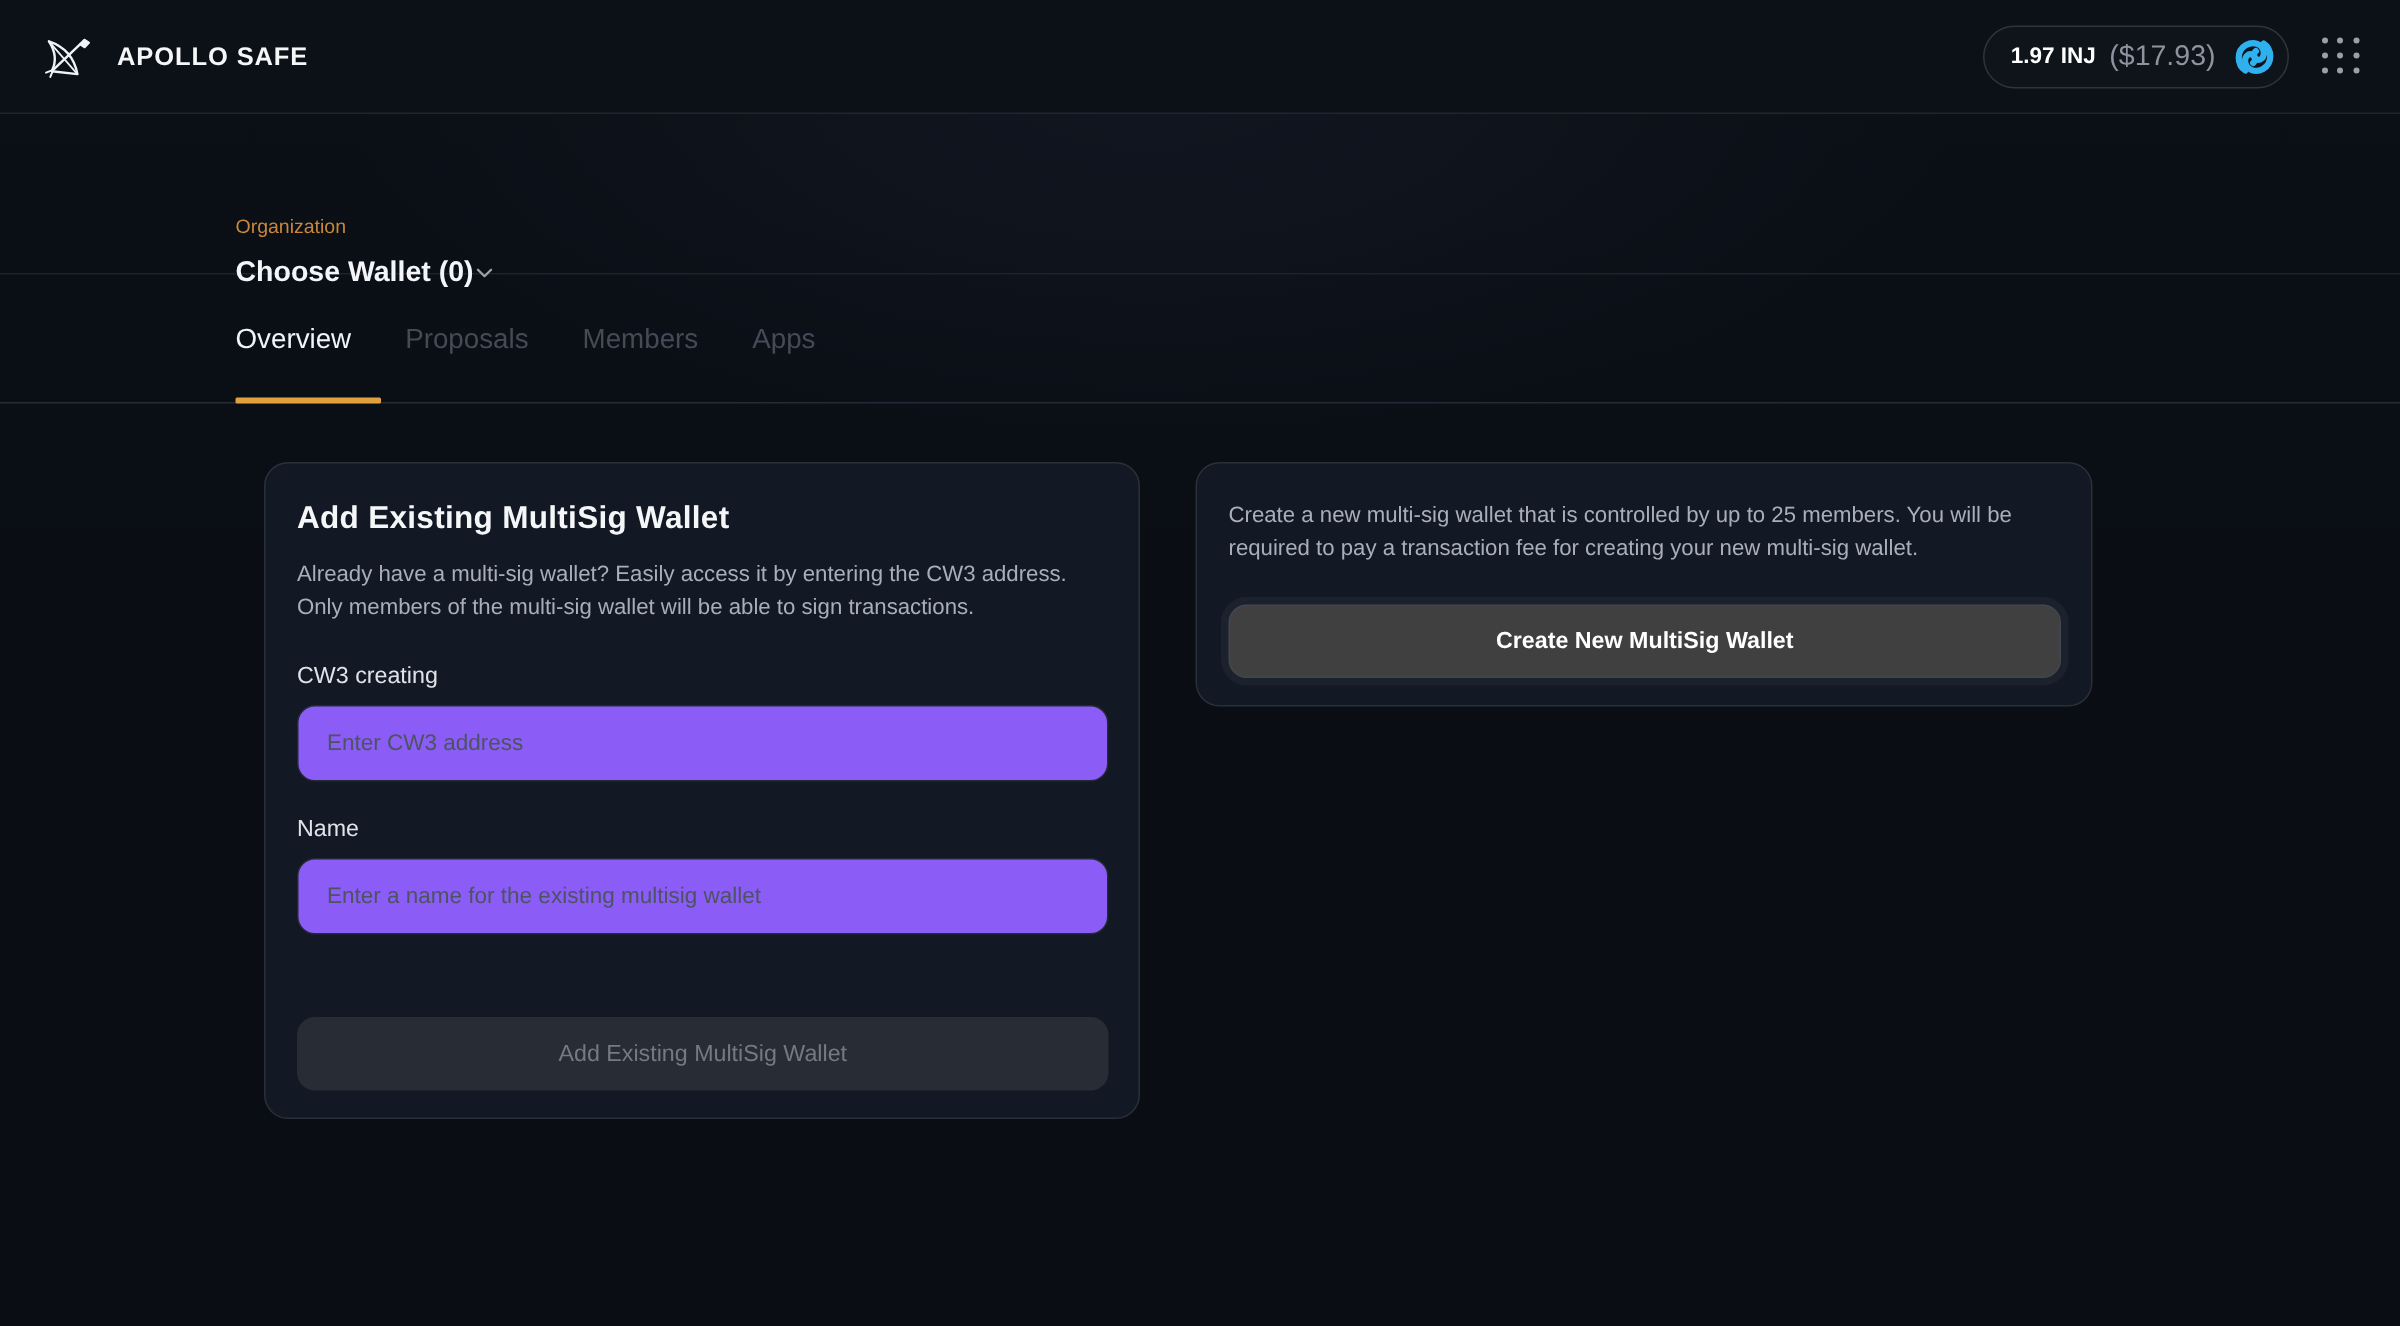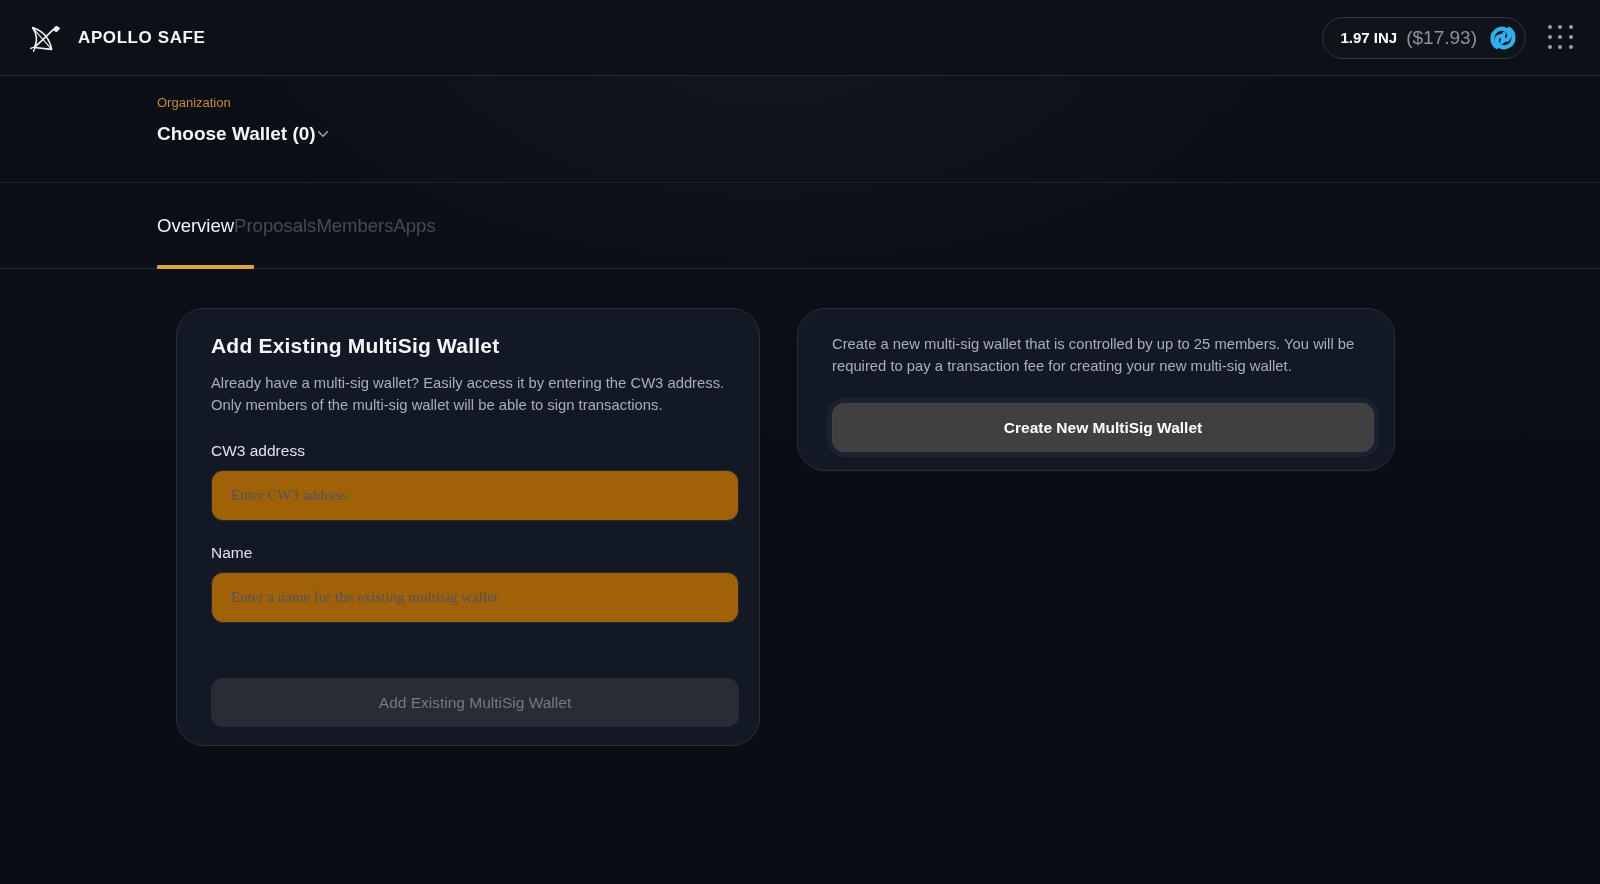--- a/index.html
+++ b/index.html
@@ -42,64 +42,64 @@
   .inj-logo { width: 34px; height: 34px; display: block; }
   .apps-grid { width: 26px; height: 26px; display: grid; grid-template-columns: repeat(3,1fr); gap: 5px; cursor: pointer; }
   .apps-grid i { width: 4px; height: 4px; border-radius: 50%; background: #9aa0ab; }
 
   
   .org-section {
     height: 107px; flex: 0 0 107px;
     padding: 19px 0 0 157px;
     border-bottom: 1px solid #1d222c;
   }
-  .org-label { font-size: 13px; color: #c8873b; margin-bottom: 13px; }
+  .org-label { font-size: 13px; color: #c8873b; margin-bottom: 13px; margin-top: 48px; }
   .wallet-selector { display: inline-flex; align-items: center; cursor: pointer; }
   .wallet-selector-text { font-size: 19px; font-weight: 600; color: #f3f5f8; }
   .chevron { width: 14px; height: 14px; color: #9aa0ab; }
 
   
   .tabs {
     height: 86px; flex: 0 0 86px;
-    display: flex; align-items: flex-start; 
+    display: flex; align-items: flex-start; gap: 36px;
     padding: 0 0 0 157px;
     border-bottom: 1px solid #262b35;
     position: relative;
   }
   .tab {
     height: 100%; display: flex; align-items: center;
     font-size: 18.5px; color: #454b56; cursor: pointer; position: relative;
   }
   .tab.active { color: #f2f4f7; }
   .tab.active::after {
     content: ""; position: absolute; left: 0; right: -20px; bottom: -1px;
     height: 4px; background: #e2a13f; border-radius: 1px;
   }
 
   
   .main { flex: 1; padding: 39px 0 0 176px; display: flex; align-items: flex-start; gap: 37px; }
   .card {
     background: #131924;
     border: 1px solid #2a303a;
-    border-radius: 28px;
-    padding: 25px 20px 18px 34px;
+    border-radius: 16px;
+    padding: 25px 20px 18px 21px;
   }
   .card-add { width: 584px; }
   .card-create { width: 598px; }
   .card-title { font-size: 21px; font-weight: 700; color: #f4f6f8; margin-bottom: 15px; letter-spacing: 0.2px; }
   .card-desc { font-size: 14.8px; line-height: 1.46; color: #a9afb9; margin-bottom: 26px; }
 
   .field-label { font-size: 15.5px; color: #dfe3e9; margin-bottom: 10px; }
   .text-input {
     width: 100%; height: 51px;
-    background: #a16207;
+    background: #8b5cf6;
     border: 1px solid #242a35;
     border-radius: 12px;
     padding: 0 19px;
-    font-family: Liberation Serif, serif;
+    font-family: Liberation Sans, sans-serif;
     font-size: 15px; color: #dfe3e9;
     outline: none;
     margin-bottom: 23px;
   }
   .text-input::placeholder { color: #4c5462; }
   .text-input:last-of-type { margin-bottom: 0; }
 
   .btn {
     width: 100%; height: 49px;
     display: flex; align-items: center; justify-content: center;
@@ -187,21 +187,21 @@
     <div class="tab">Members</div>
     <div class="tab">Apps</div>
   </nav>
 
   <main class="main">
 
     <section class="card card-add">
       <h2 class="card-title">Add Existing MultiSig Wallet</h2>
       <p class="card-desc">Already have a multi-sig wallet? Easily access it by entering the CW3 address. Only members of the multi-sig wallet will be able to sign transactions.</p>
 
-      <div class="field-label">CW3 address</div>
+      <div class="field-label">CW3 creating</div>
       <input class="text-input" type="text" placeholder="Enter CW3 address" style="">
 
       <div class="field-label">Name</div>
       <input class="text-input" type="text" placeholder="Enter a name for the existing multisig wallet" style="">
 
       <button class="btn btn-disabled" disabled="">Add Existing MultiSig Wallet</button>
     </section>
 
     <section class="card card-create">
       <p class="card-desc">Create a new multi-sig wallet that is controlled by up to 25 members. You will be required to pay a transaction fee for creating your new multi-sig wallet.</p>

